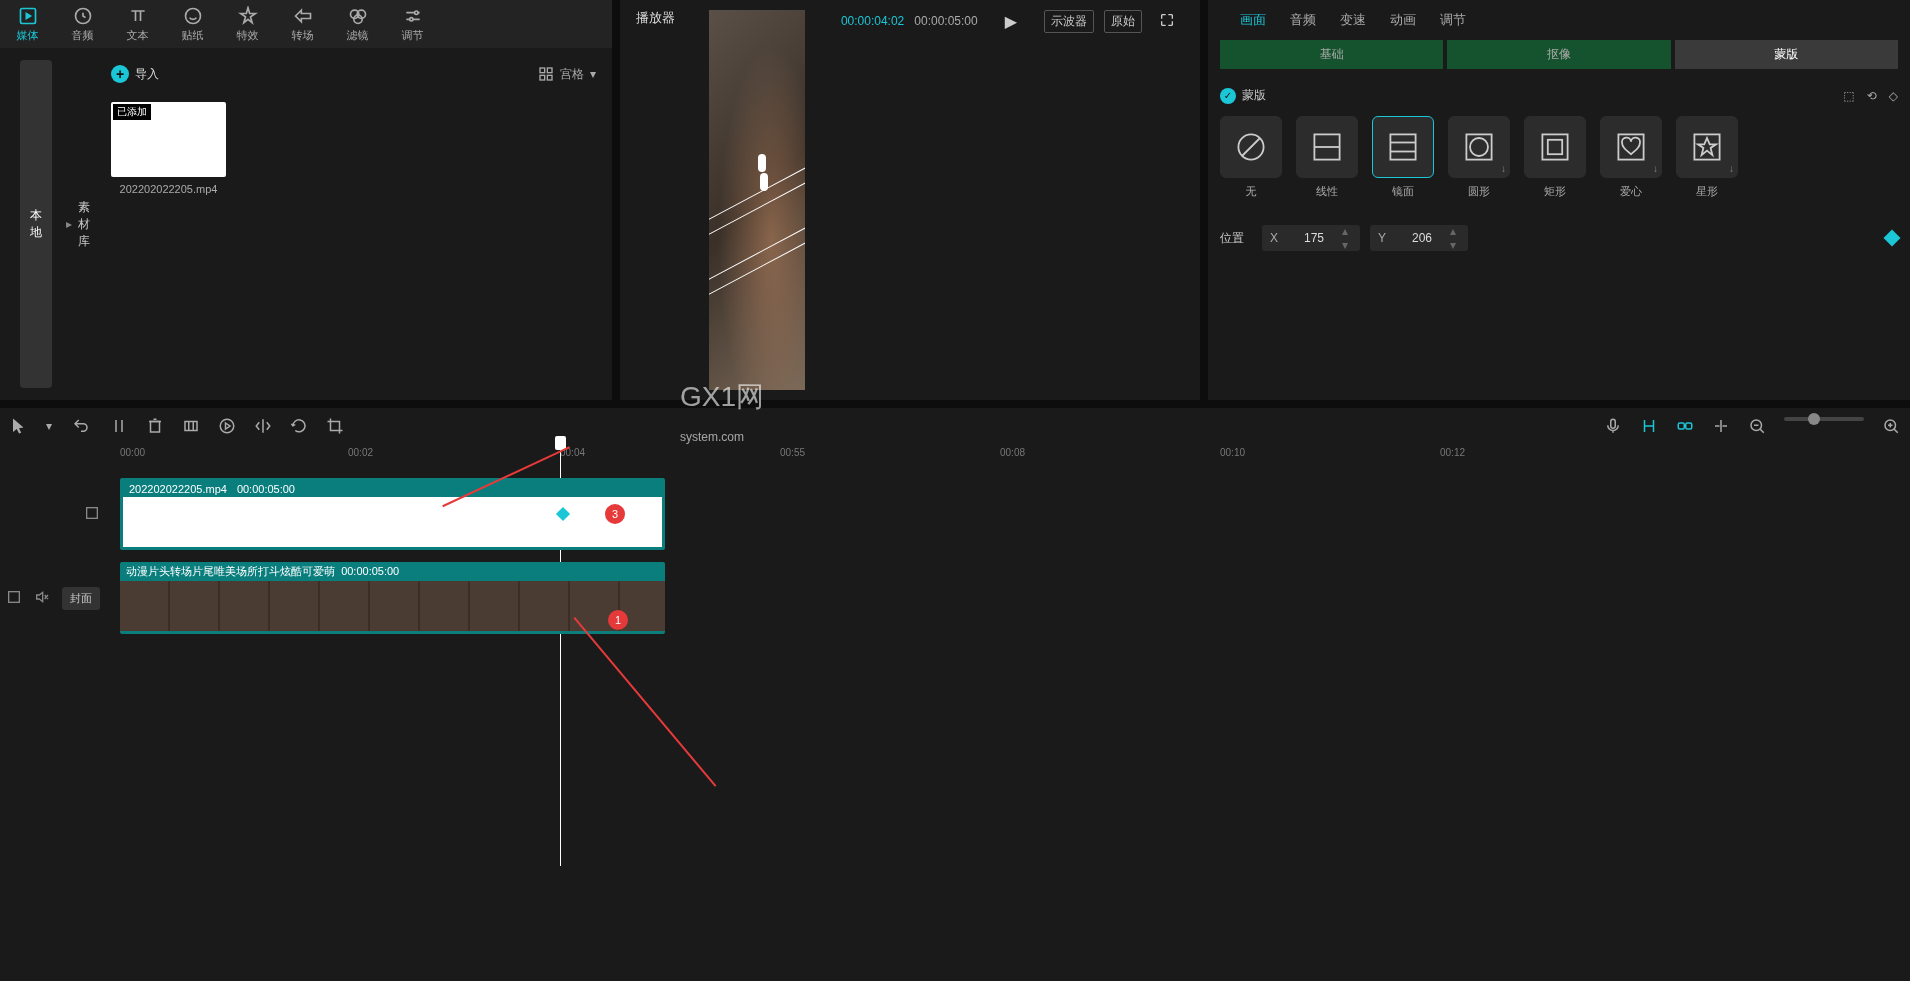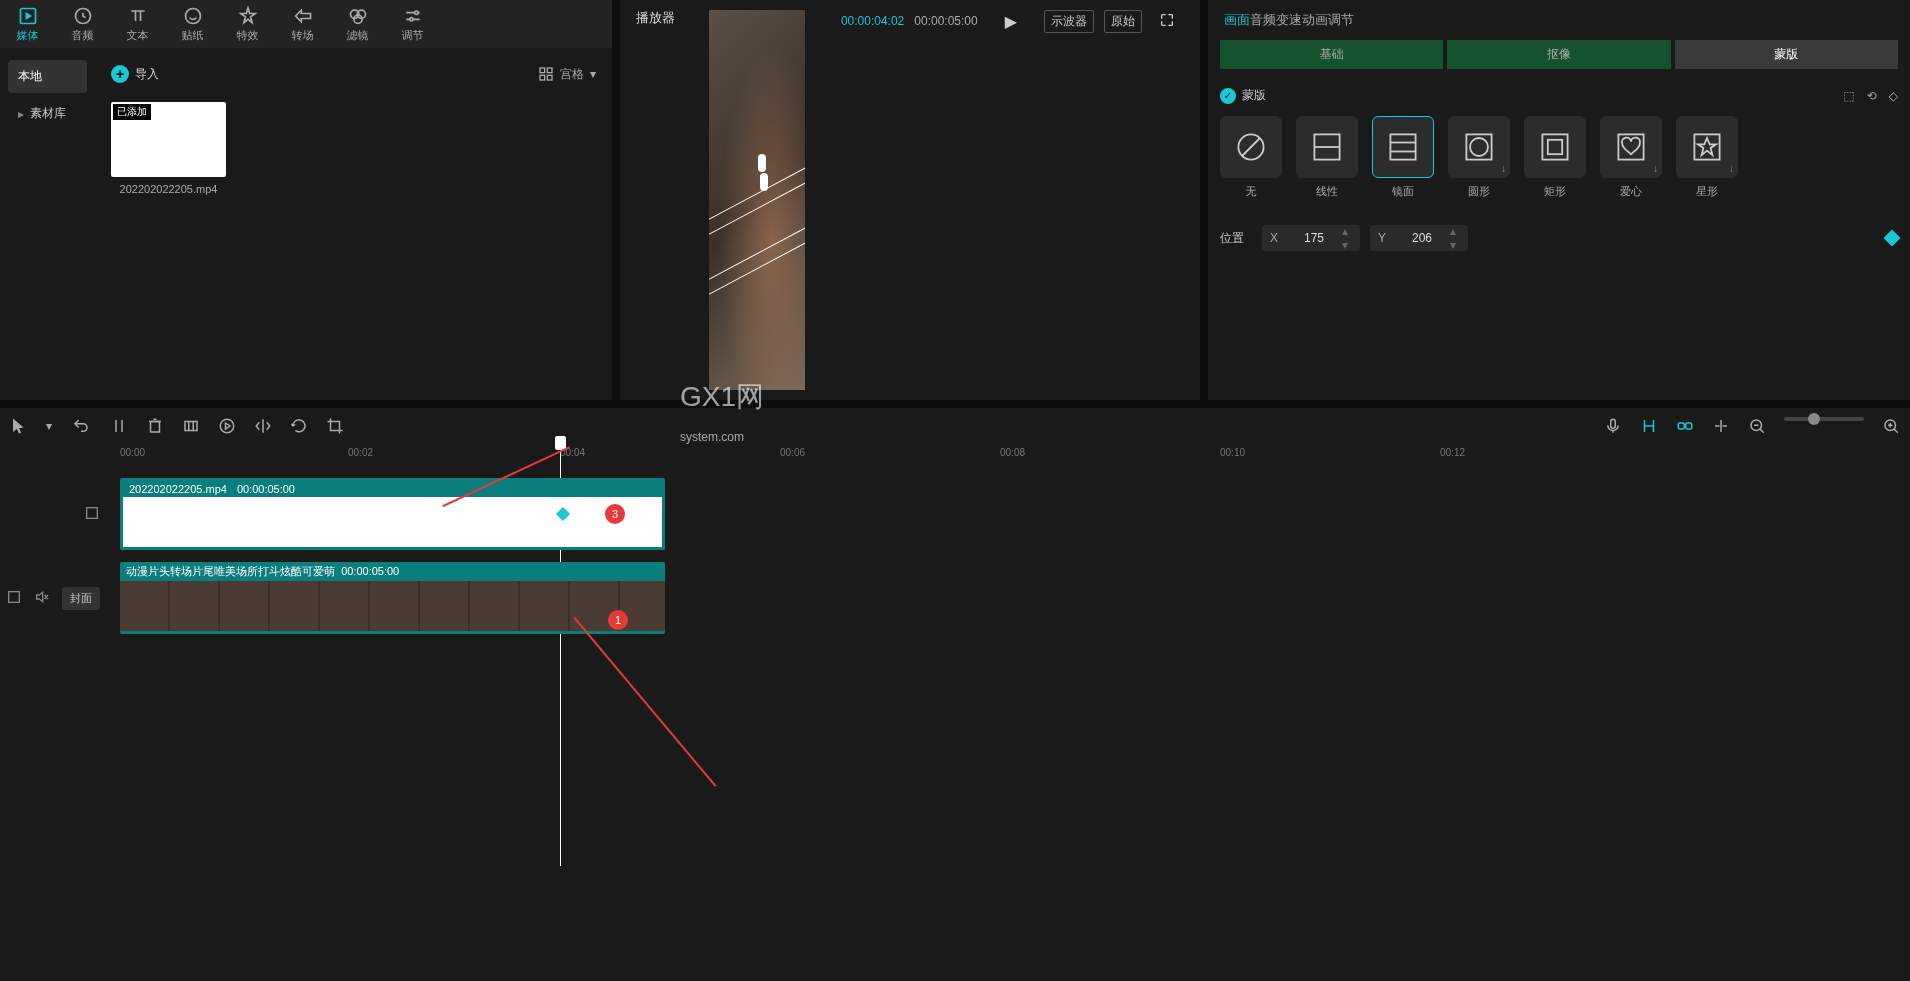--- a/index.html
+++ b/index.html
@@ -9,21 +9,21 @@
 
 
 .left-panel { width: 612px; background: #1a1a1a; display: flex; flex-direction: column; }
 .tab-bar { display: flex; background: #232323; height: 48px; }
 .tab-item { width: 55px; display: flex; flex-direction: column; align-items: center; justify-content: center; gap: 2px; cursor: pointer; color: #aaa; }
 .tab-item.active { color: #1bc6d6; }
 .tab-item svg { width: 20px; height: 20px; }
 .tab-item .label { font-size: 11px; }
 
 .left-body { display: flex; flex: 1; }
-.sidebar { width: 95px; background: #1a1a1a; padding: 12px 8px; display: flex; flex-direction: column; gap: 4px; }
+.sidebar { width: 95px; background: #1a1a1a; padding: 12px 20px; display: flex; flex-direction: row; gap: 4px; }
 .sidebar-item { padding: 8px 10px; border-radius: 4px; cursor: pointer; display: flex; align-items: center; gap: 4px; }
 .sidebar-item.active { background: #333; color: #fff; }
 .content-area { flex: 1; padding: 10px 16px; }
 .content-top { display: flex; justify-content: space-between; align-items: center; height: 32px; margin-bottom: 12px; }
 .import-btn { display: flex; align-items: center; gap: 6px; color: #ddd; cursor: pointer; }
 .plus-circle { width: 18px; height: 18px; border-radius: 50%; background: #1bc6d6; display: flex; align-items: center; justify-content: center; color: #111; font-weight: bold; font-size: 14px; }
 .view-toggle { display: flex; align-items: center; gap: 6px; color: #aaa; cursor: pointer; }
 .media-thumb { width: 115px; }
 .thumb-box { width: 115px; height: 75px; background: #fff; border-radius: 2px; position: relative; }
 .added-badge { position: absolute; top: 2px; left: 2px; background: #000; color: #fff; font-size: 10px; padding: 1px 4px; }
@@ -41,21 +41,21 @@
 .arrow-line { position: absolute; background: #e63a3a; transform-origin: top left; }
 .player-controls { height: 42px; display: flex; align-items: center; padding: 0 18px; gap: 10px; font-size: 12px; }
 .time-current { color: #1bc6d6; }
 .time-total { color: #aaa; }
 .ctrl-spacer { flex: 1; }
 .ctrl-btn { color: #ccc; cursor: pointer; padding: 2px 6px; border: 1px solid transparent; }
 .ctrl-btn.box { border-color: #555; border-radius: 2px; font-size: 12px; }
 
 
 .right-panel { flex: 1; background: #1a1a1a; display: flex; flex-direction: column; padding: 0 12px; }
-.rp-tabs { display: flex; height: 40px; align-items: center; padding-left: 4px; }
+.rp-tabs { display: flex; gap: 24px; height: 40px; align-items: center; padding-left: 4px; margin-left: 16px; }
 .rp-tab { cursor: pointer; color: #aaa; font-size: 13px; }
 .rp-tab.active { color: #1bc6d6; }
 .rp-subtabs { display: flex; gap: 4px; }
 .rp-subtab { flex: 1; background: #14532d; text-align: center; padding: 6px 0; cursor: pointer; font-size: 12px; color: #aaa; }
 .rp-subtab.active { background: #3a3a3a; color: #fff; }
 .mask-header { display: flex; align-items: center; justify-content: space-between; margin: 18px 0 12px; }
 .mask-header-left { display: flex; align-items: center; gap: 6px; }
 .check-circle { width: 16px; height: 16px; border-radius: 50%; background: #1bc6d6; display: flex; align-items: center; justify-content: center; color: #111; font-size: 10px; }
 .mask-header-right { display: flex; gap: 12px; color: #aaa; }
 .mask-grid { display: flex; flex-wrap: wrap; gap: 14px; }
@@ -443,21 +443,21 @@
             <circle cx="11" cy="11" r="7"></circle>
             <path d="M11 8v6M8 11h6M16 16l5 5"></path>
           </svg>
         </span>
     </div>
   </div>
   <div class="tl-ruler">
     <span class="tl-tick" style="left:10px">00:00</span>
     <span class="tl-tick" style="left:238px">00:02</span>
     <span class="tl-tick" style="left:450px">00:04</span>
-    <span class="tl-tick" style="left:670px">00:06</span>
+    <span class="tl-tick" style="left:670px">00:55</span>
     <span class="tl-tick" style="left:890px">00:08</span>
     <span class="tl-tick" style="left:1110px">00:10</span>
     <span class="tl-tick" style="left:1330px">00:12</span>
     <div class="playhead" style="left:450px">
         <div class="playhead-head"></div>
       </div>
   </div>
   <div class="tl-tracks">
     <div class="tl-track-row">
       <div class="tl-track-head">

